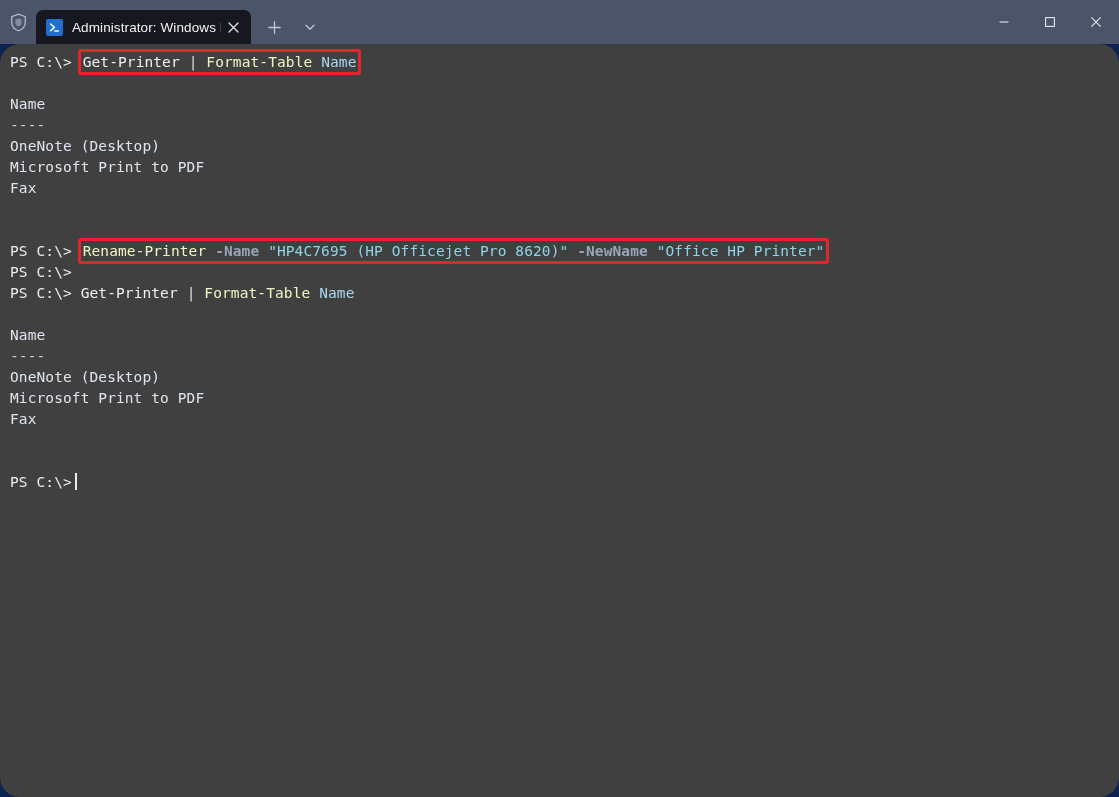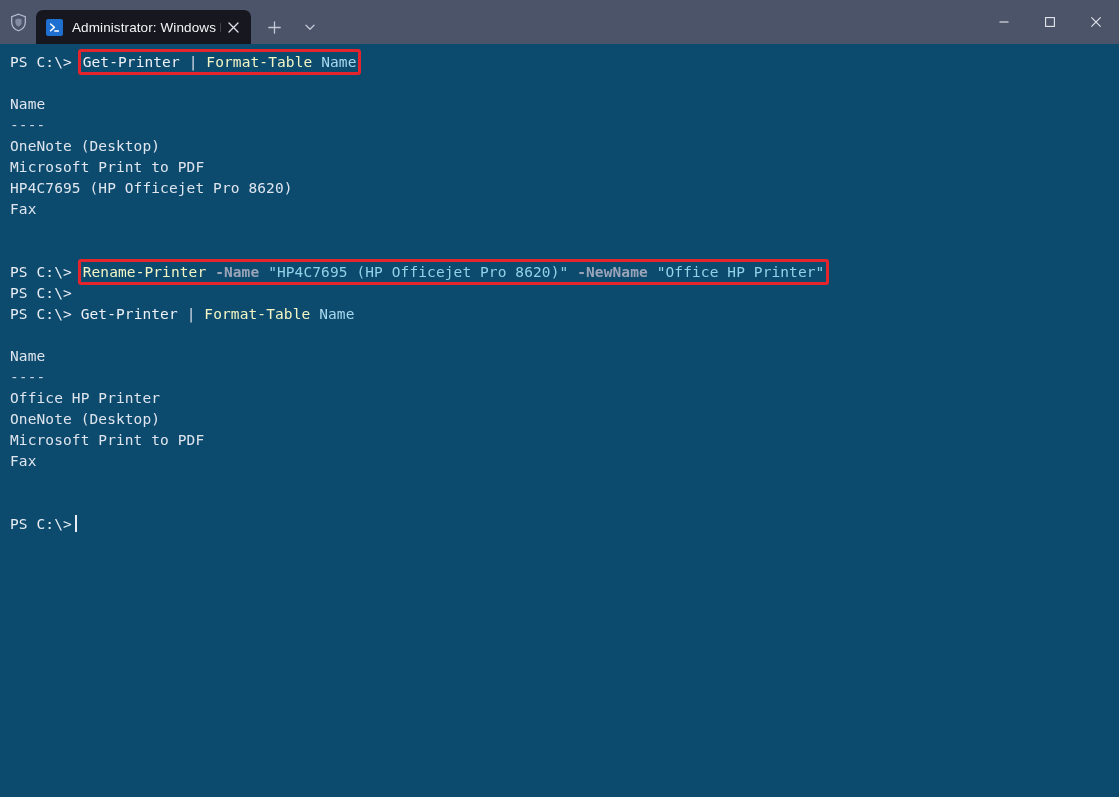--- a/index.html
+++ b/index.html
@@ -106,24 +106,25 @@
     display: flex;
     align-items: center;
     justify-content: center;
     color: #e7e9ef;
   }
 
   
   .terminal {
     position: relative;
     height: 753px;
-    background: #0c4a6e;
+    background: #404040;
     padding: 8px 0 0 10px;
     box-sizing: border-box;
     overflow: hidden;
+    border-radius: 20px;
   }
   .line {
     height: 21px;
     line-height: 21px;
     font-size: 14.5px;
     white-space: pre;
     color: #e8ecf2;
     letter-spacing: 0.1px;
   }
   .line.blank { color: transparent; }
@@ -229,31 +230,29 @@
 </div>
 
 <div class="terminal">
   <div id="term-lines">
       <div class="line"><span class="prompt">PS C:\&gt;</span><span class="out"> </span><span class="hl"><span class="cmd-w">Get-Printer</span><span class="out"> </span><span class="pipe">|</span><span class="out"> </span><span class="cmd">Format-Table</span><span class="out"> </span><span class="arg">Name</span></span></div>
       <div class="line blank"> </div>
       <div class="line"><span class="out">Name</span></div>
       <div class="line"><span class="dim">----</span></div>
       <div class="line"><span class="out">OneNote (Desktop)</span></div>
       <div class="line"><span class="out">Microsoft Print to PDF</span></div>
-      <div class="line"><span class="out">HP4C7695 (HP Officejet Pro 8620)</span></div>
       <div class="line"><span class="out">Fax</span></div>
       <div class="line blank"> </div>
       <div class="line blank"> </div>
       <div class="line"><span class="prompt">PS C:\&gt;</span><span class="out"> </span><span class="hl"><span class="cmd">Rename-Printer</span><span class="out"> </span><span class="param">-Name</span><span class="out"> </span><span class="str">"HP4C7695 (HP Officejet Pro 8620)"</span><span class="out"> </span><span class="param">-NewName</span><span class="out"> </span><span class="str">"Office HP Printer"</span></span></div>
       <div class="line"><span class="prompt">PS C:\&gt;</span><span></span></div>
       <div class="line"><span class="prompt">PS C:\&gt;</span><span><span class="out"> </span><span class="cmd-w">Get-Printer</span><span class="out"> </span><span class="pipe">|</span><span class="out"> </span><span class="cmd">Format-Table</span><span class="out"> </span><span class="arg">Name</span></span></div>
       <div class="line blank"> </div>
       <div class="line"><span class="out">Name</span></div>
       <div class="line"><span class="dim">----</span></div>
-      <div class="line"><span class="out">Office HP Printer</span></div>
       <div class="line"><span class="out">OneNote (Desktop)</span></div>
       <div class="line"><span class="out">Microsoft Print to PDF</span></div>
       <div class="line"><span class="out">Fax</span></div>
       <div class="line blank"> </div>
       <div class="line blank"> </div>
       <div class="line"><span class="prompt">PS C:\&gt;</span><span></span><span class="cursor"></span></div>
     </div>
 </div>
 
 </body></html>

